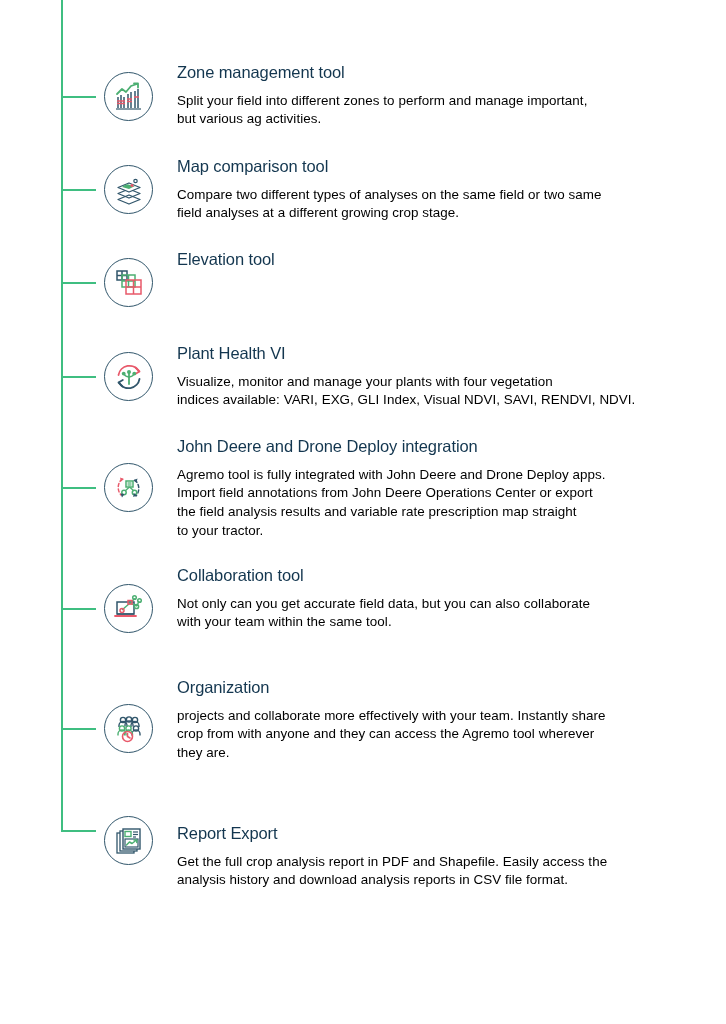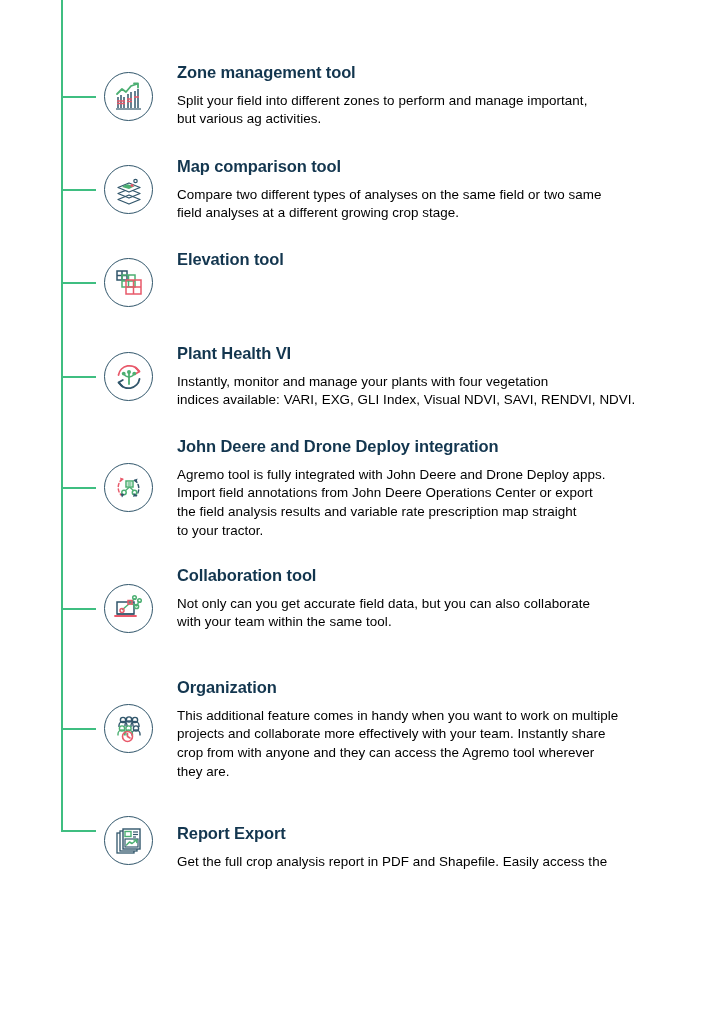--- a/index.html
+++ b/index.html
@@ -72,21 +72,21 @@
   }
   .icon-circle svg { display: block; }
 
   .feature-text {
     position: absolute;
     left: 177px;
     width: 510px;
   }
   .feature-title {
     font-size: 16.5px;
-    font-weight: bold;
+    font-weight: normal;
     color: #13364f;
     letter-spacing: -0.1px;
     line-height: 1.2;
     margin: 0 0 9px 0;
     white-space: nowrap;
   }
   .feature-desc {
     font-size: 13.4px;
     color: #000000;
     line-height: 18.6px;
@@ -205,21 +205,21 @@
       <path d="M16 16 q4 -0.5 5 -3" fill="none" stroke="#4caf72" stroke-width="1.6" stroke-linecap="round"></path>
       <circle cx="16" cy="11" r="2" fill="#4caf72"></circle>
       <circle cx="10.7" cy="12.6" r="1.9" fill="#4caf72"></circle>
       <circle cx="21.3" cy="12.6" r="1.9" fill="#4caf72"></circle>
     </svg>
         </div>
       </div>
       <div class="feature-text" style="top: 344px;">
         <h3 class="feature-title">Plant Health VI</h3>
         <p class="feature-desc">
-          <span class="line">Instantly, monitor and manage your plants with four vegetation</span>
+          <span class="line">Visualize, monitor and manage your plants with four vegetation</span>
           <span class="line">indices available: VARI, EXG, GLI Index, Visual NDVI, SAVI, RENDVI, NDVI.</span>
         </p>
       </div>
     </div>
     <div class="feature" style="top: 0px;">
       <div class="feature-icon-wrap" style="top: 463px;">
         <div class="icon-circle">
     <svg width="32" height="32" viewBox="0 0 32 32">
       <path d="M9 7 A11.5 11.5 0 0 0 8 23" fill="none" stroke="#e8596a" stroke-width="1.5" stroke-linecap="round" stroke-dasharray="3 2.5"></path>
       <path d="M22 8 A11.5 11.5 0 0 1 23 24" fill="none" stroke="#31566b" stroke-width="1.5" stroke-linecap="round" stroke-dasharray="3 2.5"></path>
@@ -297,21 +297,20 @@
               <path d="M11.5 22.5 v-1.5 a4 4 0 0 1 8 0 V22.5"></path>
       </g>
       <circle cx="14.5" cy="23.5" r="5" fill="none" stroke="#e8596a" stroke-width="1.6"></circle>
       <polyline points="14.5,20.5 14.5,23.5 17,25" fill="none" stroke="#e8596a" stroke-width="1.6" stroke-linecap="round"></polyline>
     </svg>
         </div>
       </div>
       <div class="feature-text" style="top: 678px;">
         <h3 class="feature-title">Organization</h3>
         <p class="feature-desc">
-          <span class="line">This additional feature comes in handy when you want to work on multiple</span>
           <span class="line">projects and collaborate more effectively with your team. Instantly share</span>
           <span class="line">crop from with anyone and they can access the Agremo tool wherever</span>
           <span class="line">they are.</span>
         </p>
       </div>
     </div>
     <div class="feature" style="top: 0px;">
       <div class="feature-icon-wrap" style="top: 816px;">
         <div class="icon-circle">
     <svg width="32" height="32" viewBox="0 0 32 32">
@@ -327,16 +326,17 @@
       <rect x="12" y="14" width="13" height="8" fill="none" stroke="#31566b" stroke-width="1.2"></rect>
       <polyline points="13.5,20 16.5,17 19,18.5 23.5,15" fill="none" stroke="#4caf72" stroke-width="1.5" stroke-linejoin="round" stroke-linecap="round"></polyline>
       <polyline points="21,15 23.8,15 23.8,17.5" fill="none" stroke="#4caf72" stroke-width="1.5" stroke-linejoin="round" stroke-linecap="round"></polyline>
     </svg>
         </div>
       </div>
       <div class="feature-text" style="top: 824px;">
         <h3 class="feature-title">Report Export</h3>
         <p class="feature-desc">
           <span class="line">Get the full crop analysis report in PDF and Shapefile. Easily access the</span>
+          <span class="line">analysis history and download analysis reports in CSV file format.</span>
         </p>
       </div>
     </div>
   </div>
 
 </body></html>

